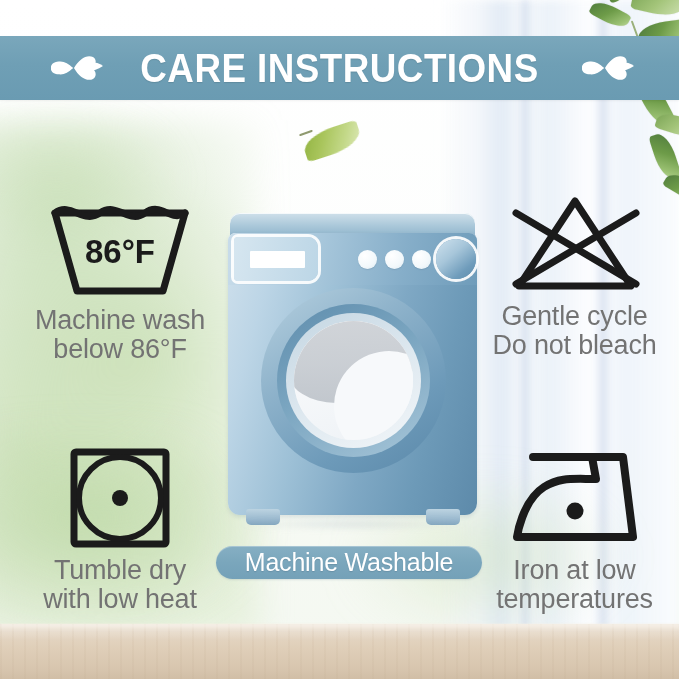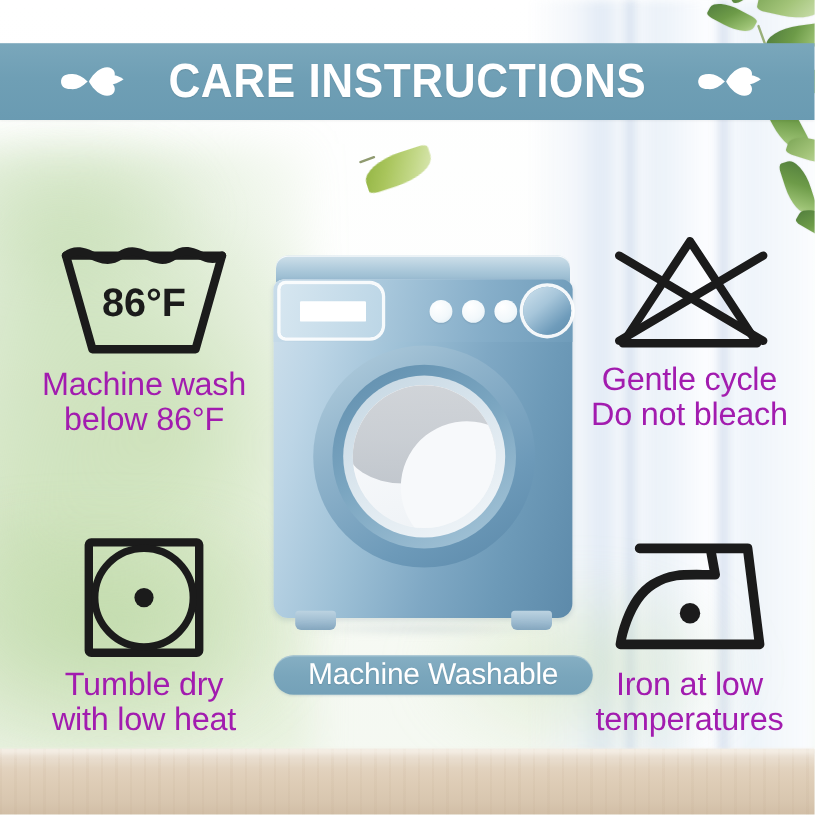--- a/index.html
+++ b/index.html
@@ -142,21 +142,21 @@
   .orn{width:62px;height:44px;position:relative;flex:0 0 auto;}
   .orn svg{display:block;}
 
   
   .cell{position:absolute;text-align:center;}
   .cell .sym{height:105px;display:flex;align-items:flex-end;justify-content:center;}
   .cell .cap{
     margin-top:6px;
     font-size:27px;
     line-height:1.08;
-    color:#a21caf;
+    color:#737373;
     letter-spacing:-.2px;
     white-space:pre-line;
   }
   #cell-wash{left:10px;top:195px;width:220px;}
   #cell-bleach{left:470px;top:191px;width:209px;}
   #cell-dry{left:10px;top:445px;width:220px;}
   #cell-iron{left:470px;top:445px;width:209px;}
 
   
   .washer{position:absolute;left:228px;top:213px;width:249px;height:310px;}
@@ -235,21 +235,21 @@
   .w-foot.l{left:18px;}
   .w-foot.r{left:198px;}
   .w-shadow{
     position:absolute;left:8px;top:305px;width:235px;height:12px;
     background:radial-gradient(ellipse at 50% 50%, rgba(120,145,160,.22) 0%, rgba(120,145,160,0) 70%);
     filter:blur(3px);
   }
 
   
   .badge{
-    position:absolute;left:228px;top:546px;width:266px;height:33px;
+    position:absolute;left:216px;top:546px;width:266px;height:33px;
     border-radius:17px;
     background:linear-gradient(180deg,#86afc3 0%,#7aa6bc 50%,#74a1b8 100%);
     display:flex;align-items:center;justify-content:center;
     box-shadow:0 1px 2px rgba(90,120,140,.2), inset 0 1px 0 rgba(255,255,255,.28);
   }
   .badge-text{
     color:#ffffff;font-size:25px;line-height:1;letter-spacing:-.2px;
     text-shadow:0 1px 1px rgba(70,105,125,.3);
   }
 </style>

